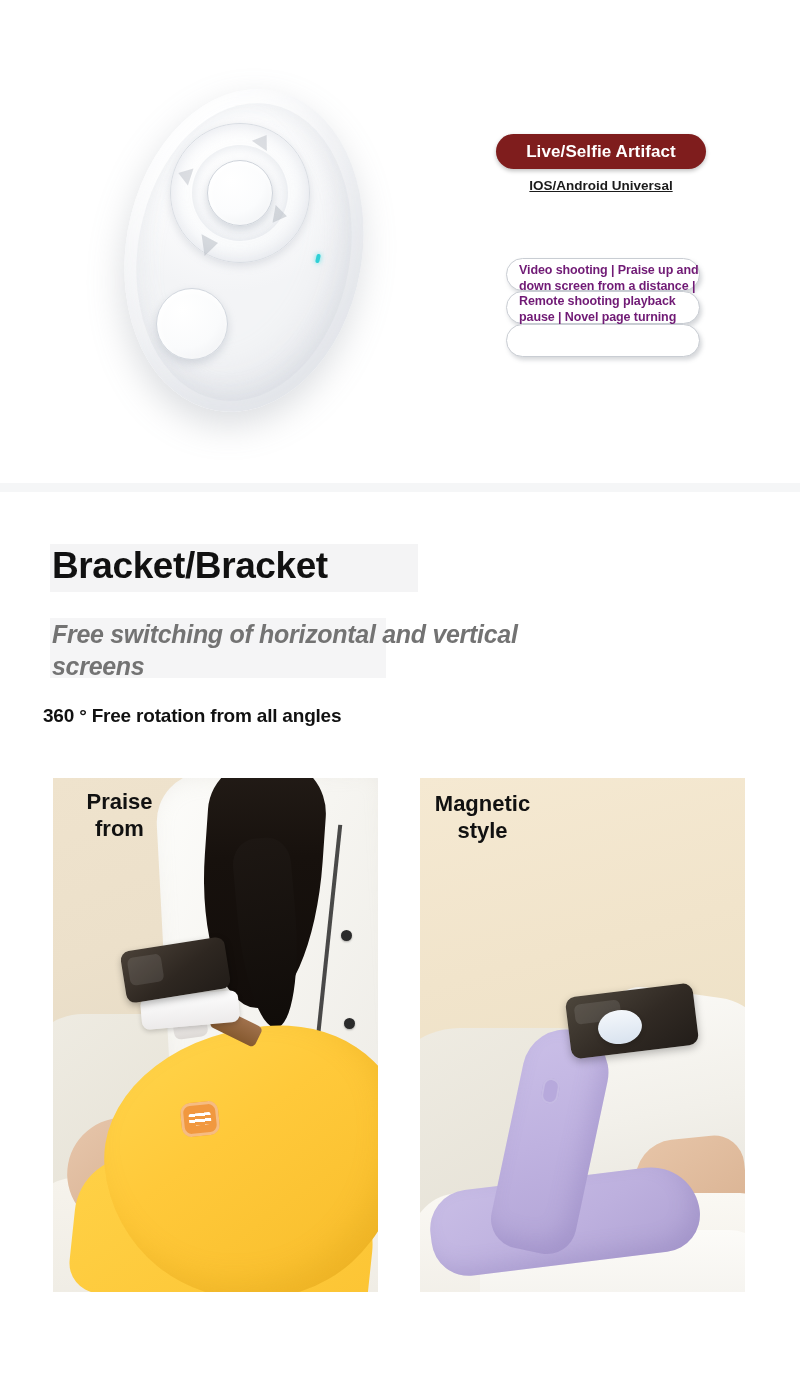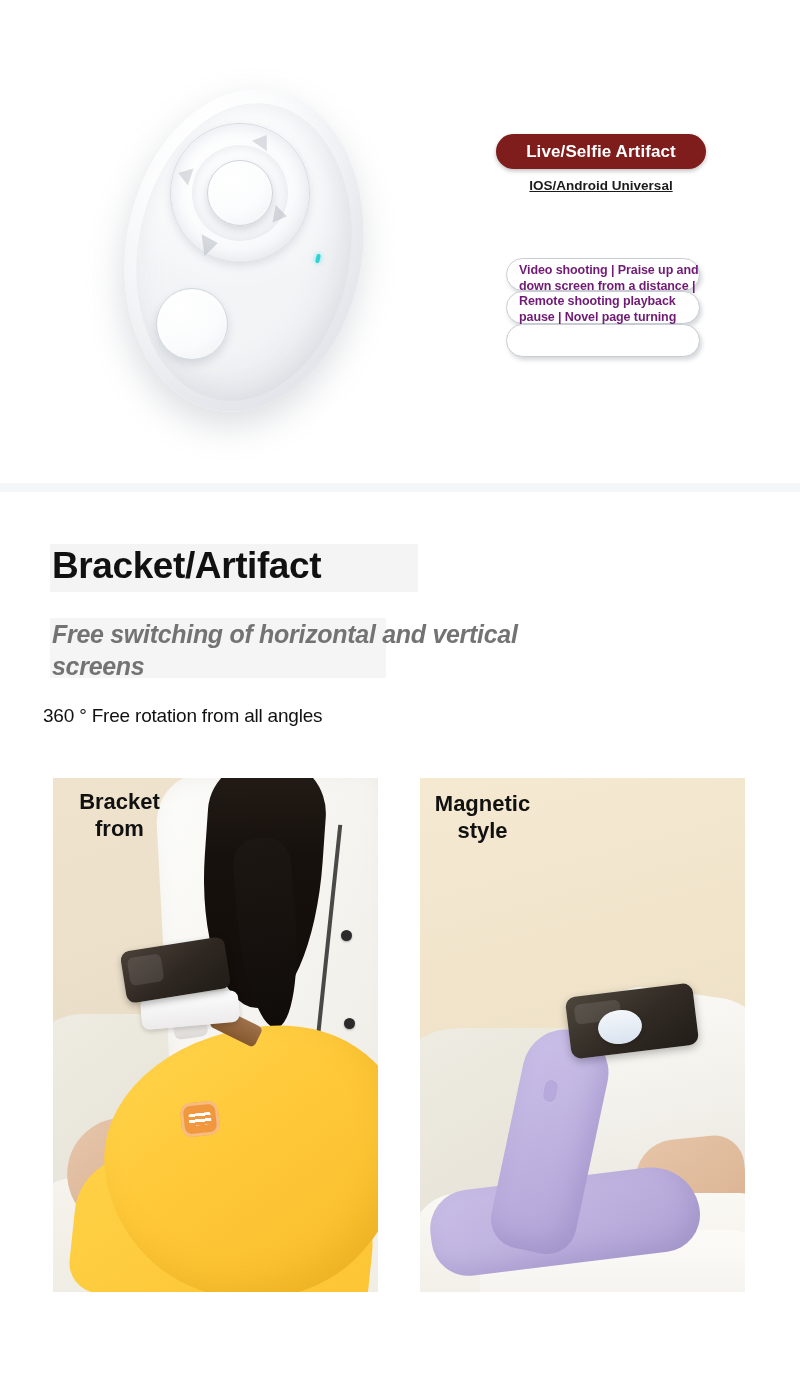--- a/index.html
+++ b/index.html
@@ -141,21 +141,21 @@
   .h2-hl {
     position:absolute; left:50px; top:618px; width:336px; height:60px;
     background:#f5f5f6;
   }
   .h2 {
     position:absolute; left:52px; top:618px; width:560px;
     font-size:25px; font-weight:bold; color:#737373; line-height:32px; letter-spacing:-.3px;font-style:italic;
   }
   .h3 {
     position:absolute; left:43px; top:705px;
-    font-size:19px; font-weight:normal; color:#111; letter-spacing:-.2px;
+    font-size:19px; font-weight:bold; color:#111; letter-spacing:-.2px;
   }
 
   
   .photo { position:absolute; top:778px; width:325px; height:514px; overflow:hidden; }
   .photo.left  { left:53px; }
   .photo.right { left:420px;padding-left:8px; }
 
   .ph-label {
     position:absolute; top:10px; width:100%;
     text-align:center; font-size:22px; font-weight:bold; color:#111;
@@ -365,21 +365,21 @@
     <div class="pill p3"></div>
     <div class="pill-text">Video shooting | Praise up and down screen from a distance | Remote shooting playback pause | Novel page turning</div>
   </div>
 </div>
 
 <div id="divider"></div>
 
 <div id="section2"></div>
 
 <div class="h1-hl"></div>
-<div class="h1">Bracket/Artifact</div>
+<div class="h1">Bracket/Bracket</div>
 
 <div class="h2-hl"></div>
 <div class="h2">Free switching of horizontal and vertical screens</div>
 
 <div class="h3">360 ° Free rotation from all angles</div>
 
 <div class="photo left">
   <div class="l-wall"></div>
   <div class="l-sofa"></div>
   <div class="l-bed"></div>
@@ -393,21 +393,21 @@
   <div class="l-hair2"></div>
   <div class="l-arm"></div>
   <div class="l-pillow2"></div>
   <div class="l-pillow"></div>
   <div class="l-tag"></div>
   <div class="l-neckarm"></div>
   <div class="l-knob"></div>
   <div class="l-mount"></div>
   <div class="l-phone"></div>
   <div class="ph-label">
-    <span>Bracket</span><br>
+    <span>Praise</span><br>
     <span>from</span>
   </div>
 </div>
 
 <div class="photo right">
   <div class="r-wall"></div>
   <div class="r-sofa"></div>
   <div class="r-leg"></div>
   <div class="r-skin"></div>
   <div class="r-bed"></div>

